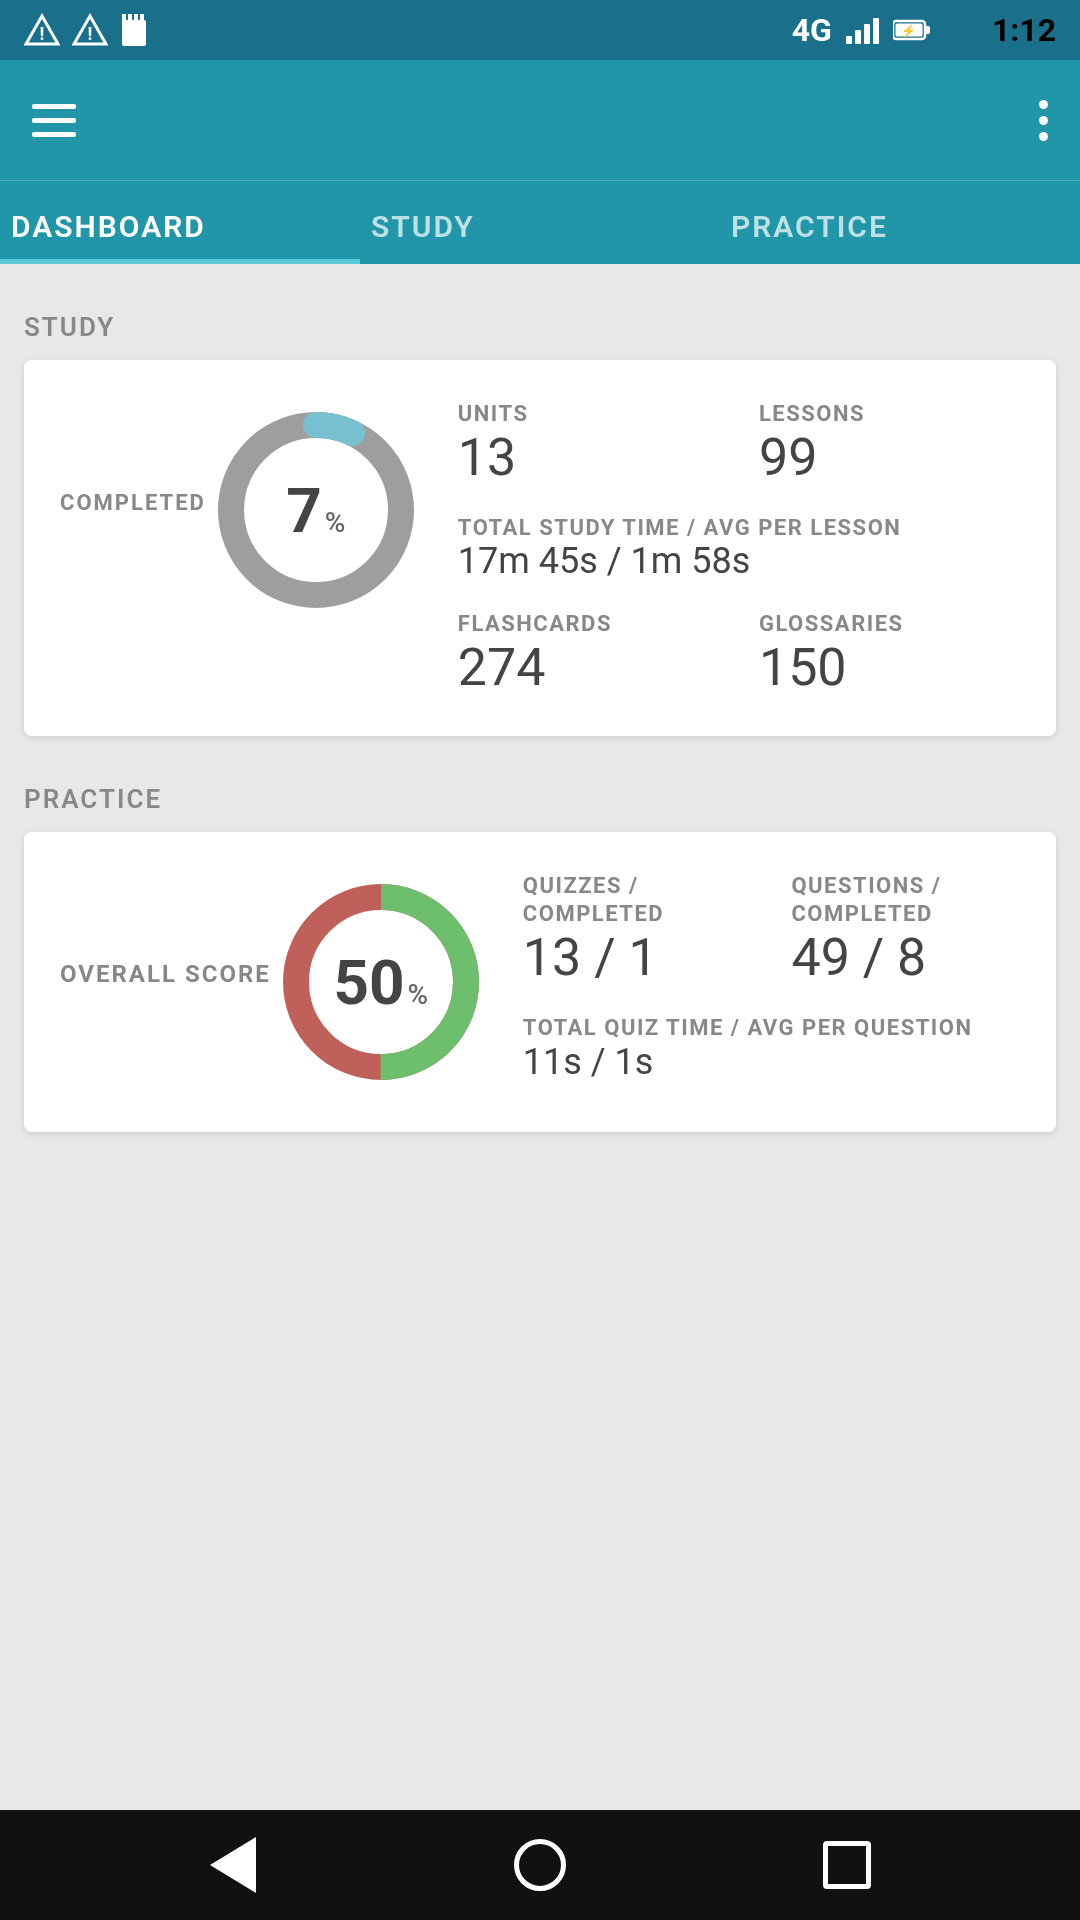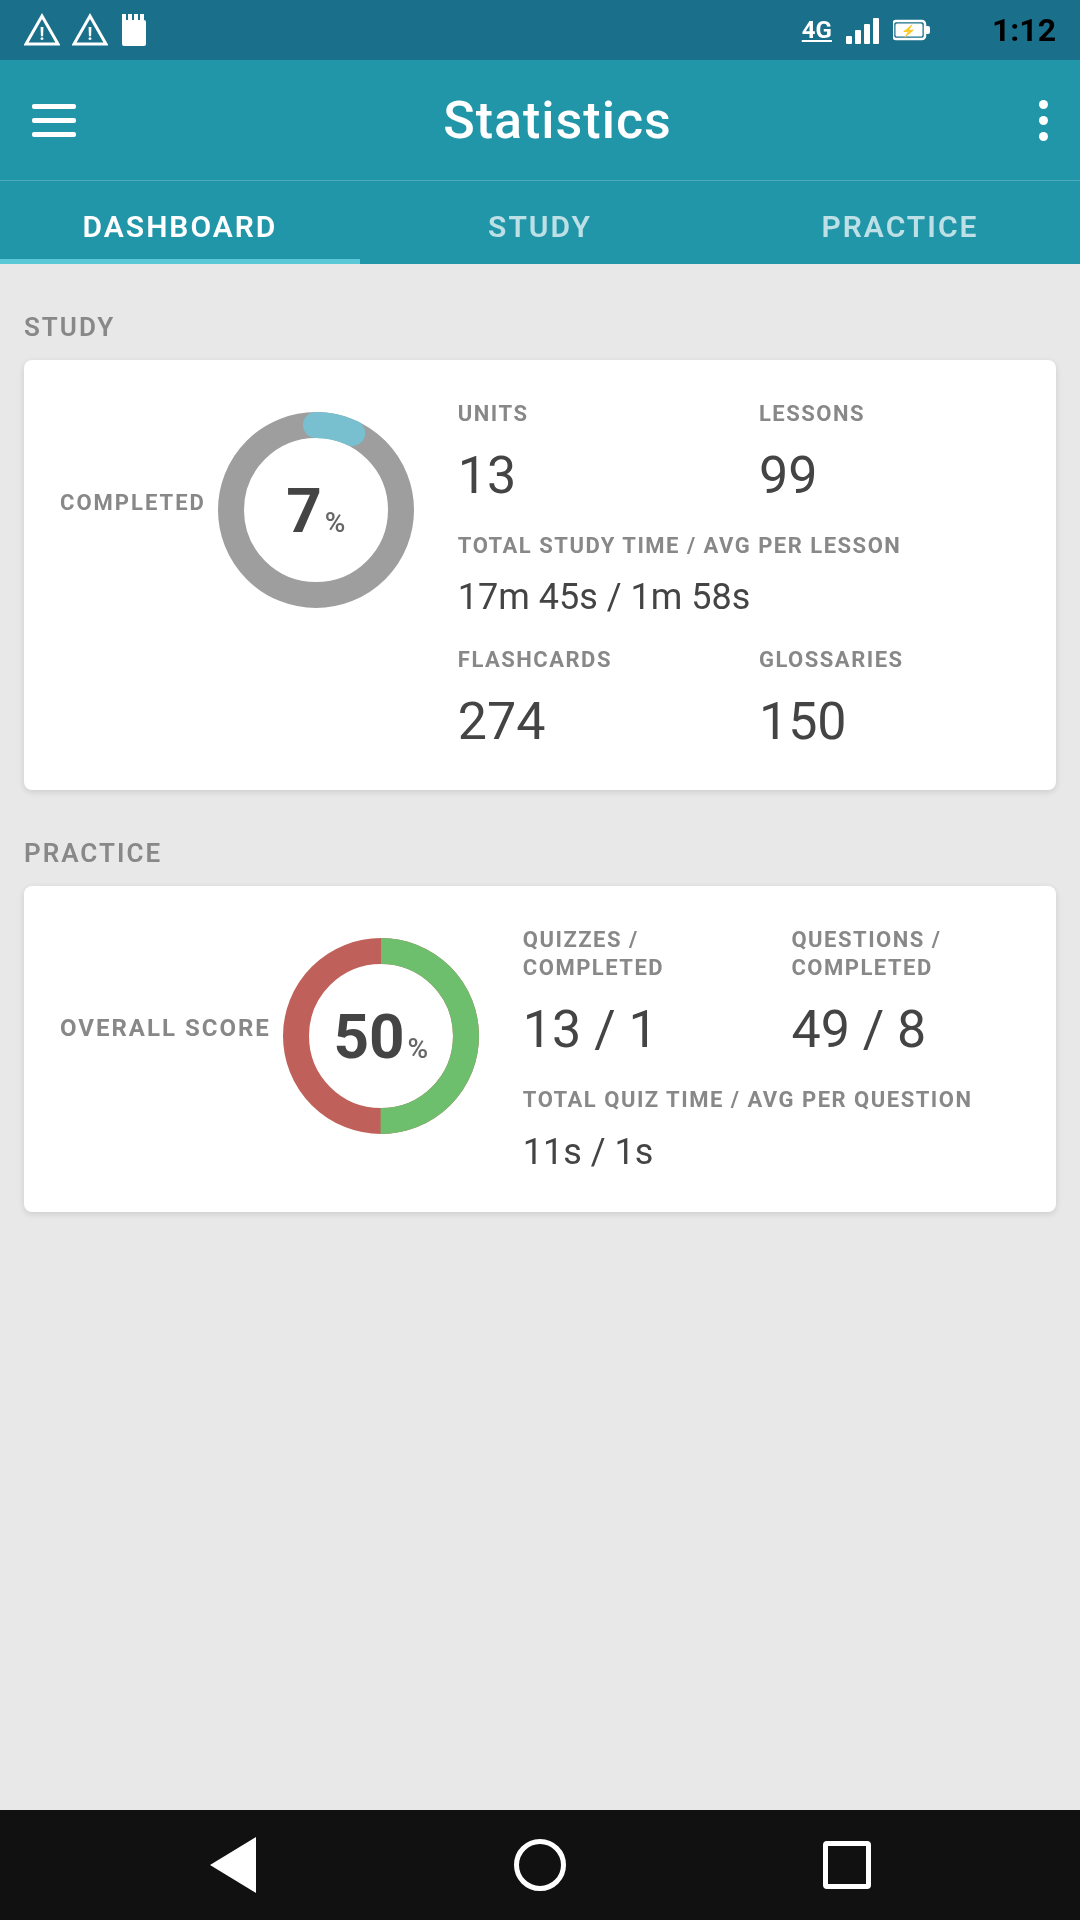--- a/index.html
+++ b/index.html
@@ -94,22 +94,21 @@
     }
 
     
     .tabs {
       background: #2196a8;
       display: flex;
       border-top: 1px solid rgba(255,255,255,0.2);
     }
     .tab {
       flex: 1;
-      text-align: center;
-      padding: 28px 4px 20px;
+      padding: 28px 11px 20px;
       color: rgba(255,255,255,0.7);
       font-size: 30px;
       font-weight: 600;
       letter-spacing: 2px;
       cursor: pointer;
       position: relative;
     }
     .tab.active {
       color: white;
     }
@@ -199,21 +198,21 @@
     .stats-grid {
       flex: 1;
       display: grid;
       grid-template-columns: 1fr 1fr;
       gap: 28px 40px;
       align-content: start;
     }
     .stat-item {
       display: flex;
       flex-direction: column;
-      gap: 18px;
+      gap: 0;
     }
     .stat-item.full-width {
       grid-column: 1 / -1;
     }
     .stat-item-label {
       font-size: 22px;
       font-weight: 700;
       color: #888;
       letter-spacing: 1.5px;
       line-height: 1.3;
@@ -283,21 +282,21 @@
 
     <svg width="28" height="36" viewBox="0 0 28 36">
       <rect x="2" y="8" width="24" height="26" rx="2" fill="white"></rect>
       <rect x="2" y="2" width="4" height="10" fill="white"></rect>
       <rect x="8" y="2" width="4" height="10" fill="white"></rect>
       <rect x="14" y="2" width="4" height="10" fill="white"></rect>
       <rect x="20" y="2" width="4" height="10" fill="white"></rect>
     </svg>
   </div>
   <div class="status-bar-right">
-    <span style="font-size:24px;color:white;font-weight:700;text-decoration:underline;">4G</span>
+    <span style="font-size:32px;color:white;font-weight:700;">4G</span>
     <div class="signal-icon">
       <div class="signal-bar" style="height:8px;"></div>
       <div class="signal-bar" style="height:14px;"></div>
       <div class="signal-bar" style="height:20px;"></div>
       <div class="signal-bar" style="height:26px;"></div>
     </div>
 
     <svg width="38" height="22" viewBox="0 0 38 22">
       <rect x="0" y="2" width="32" height="18" rx="3" fill="none" stroke="white" stroke-width="2.5"></rect>
       <rect x="32" y="7" width="5" height="8" rx="2" fill="white"></rect>
@@ -307,21 +306,20 @@
     <span style="font-size:32px;font-weight:700;color:#000000;margin-left:47px;">1:12</span>
   </div>
 </div>
 
 <div class="app-bar">
   <div class="hamburger-icon">
     <div class="hamburger-line"></div>
     <div class="hamburger-line"></div>
     <div class="hamburger-line"></div>
   </div>
-  <span class="app-bar-title">Statistics</span>
   <div class="more-icon">
     <div class="more-dot"></div>
     <div class="more-dot"></div>
     <div class="more-dot"></div>
   </div>
 </div>
 
 <div class="tabs">
   <div class="tab active">
     <span>DASHBOARD</span>

